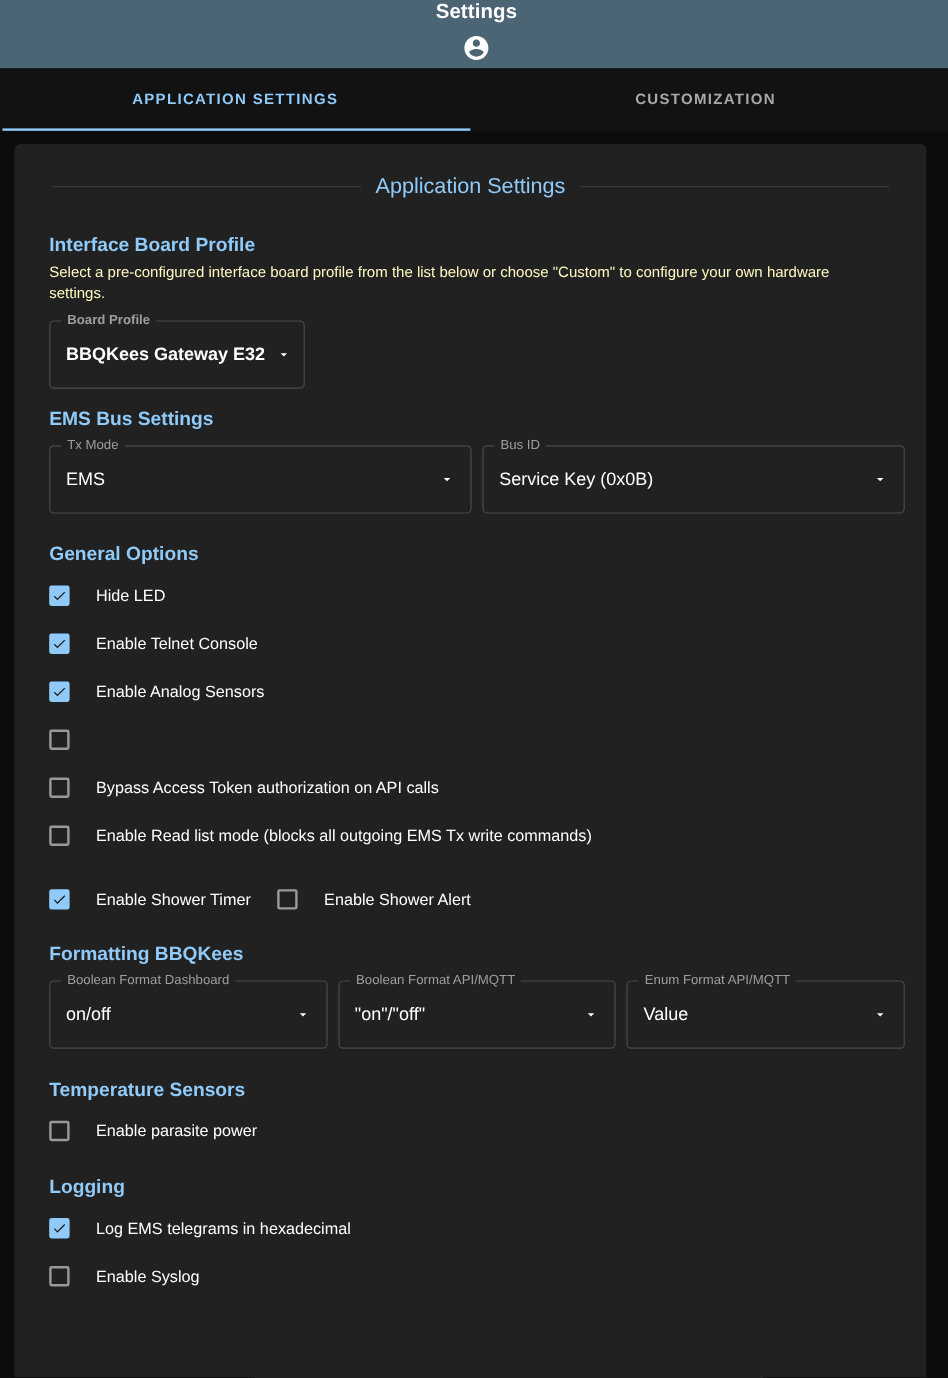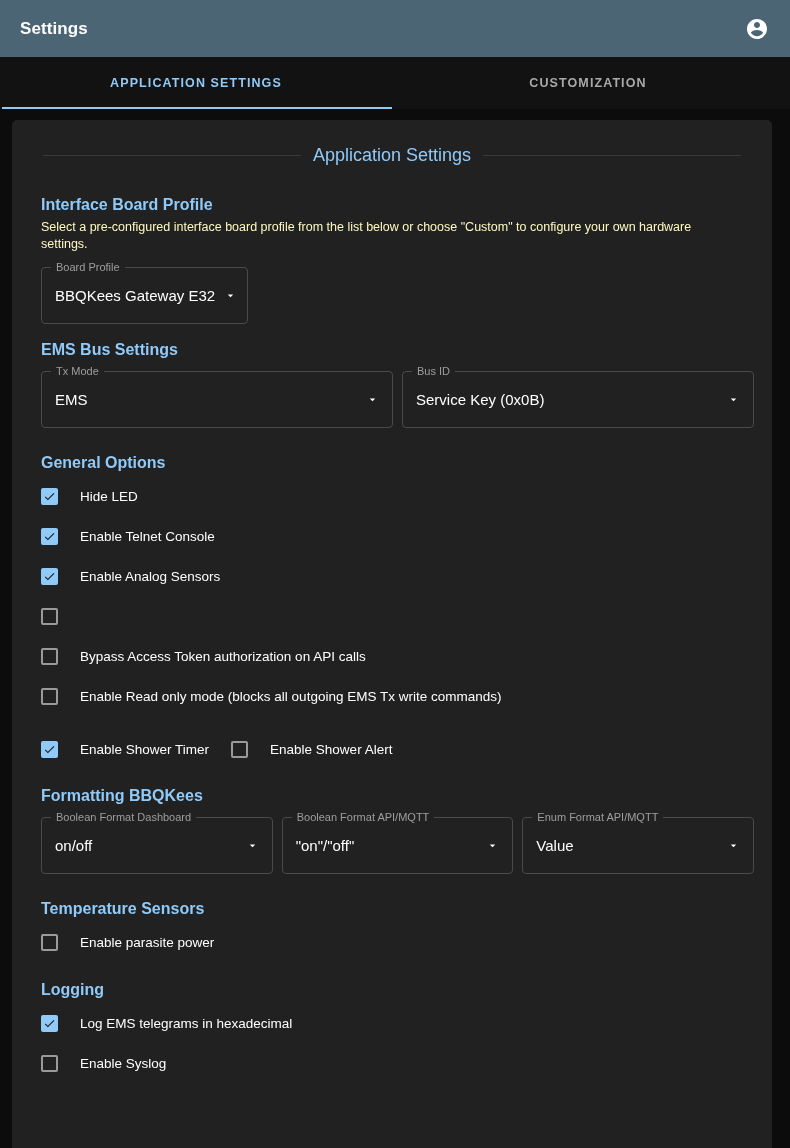--- a/index.html
+++ b/index.html
@@ -13,20 +13,21 @@
   }
 
   
   .appbar {
     position: relative;
     height: 57px;
     background: #4c6575;
     display: flex;
     align-items: center;
     padding: 0 16px 0 20px;
+    flex-direction: column;
   }
   .appbar-title {
     font-size: 17px;
     font-weight: bold;
     color: #ffffff;
     letter-spacing: .1px;
     flex: 1;
   }
   .account-btn {
     width: 34px; height: 34px;
@@ -143,21 +144,21 @@
     font-size: 15px;
     color: #ffffff;
     white-space: nowrap;
   }
   .field .caret {
     margin-left: auto;
     padding-left: 12px;
     display: flex;
     align-items: center;
   }
-  .field.auto { padding-right: 10px; }
+  .field.auto { padding-right: 10px; font-weight: bold; }
   .field.auto .caret { margin-left: 9px; padding-left: 0; }
   .caret svg { display: block; }
 
   
   .cb-row {
     display: flex;
     align-items: center;
     padding-left: 11px;
     height: 27px;
   }
@@ -314,21 +315,21 @@
       <div class="cb-wrap">
         <span class="cb off"></span>
         <span class="cb-label">Bypass Access Token authorization on API calls</span>
       </div>
     </div>
 
     <div style="height:13px"></div>
     <div class="cb-row">
       <div class="cb-wrap">
         <span class="cb off"></span>
-        <span class="cb-label">Enable Read only mode (blocks all outgoing EMS Tx write commands)</span>
+        <span class="cb-label">Enable Read list mode (blocks all outgoing EMS Tx write commands)</span>
       </div>
     </div>
 
     <div style="height:13px"></div>
 
     <div style="height:13px"></div>
     <div class="cb-row">
       <div class="cb-wrap">
         <span class="cb on">
           <svg width="13" height="13" viewBox="0 0 24 24" fill="#1b1b1b">

